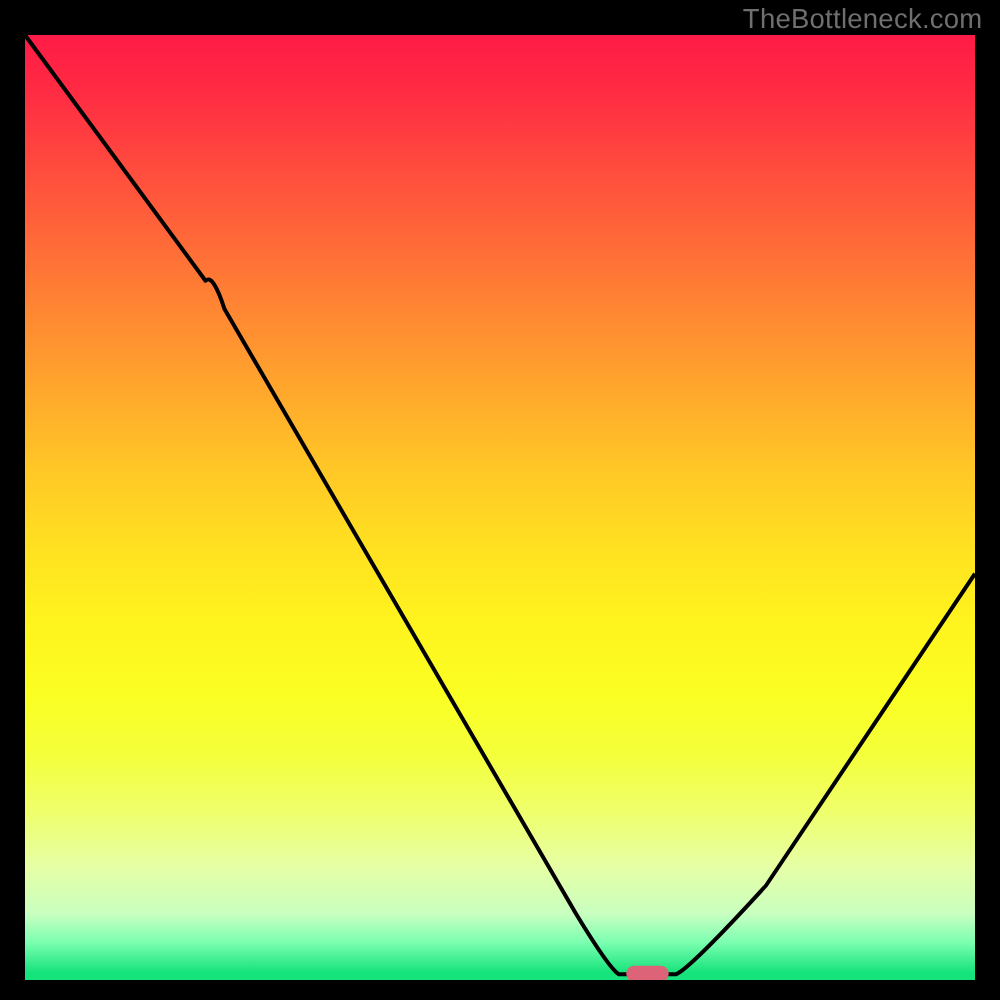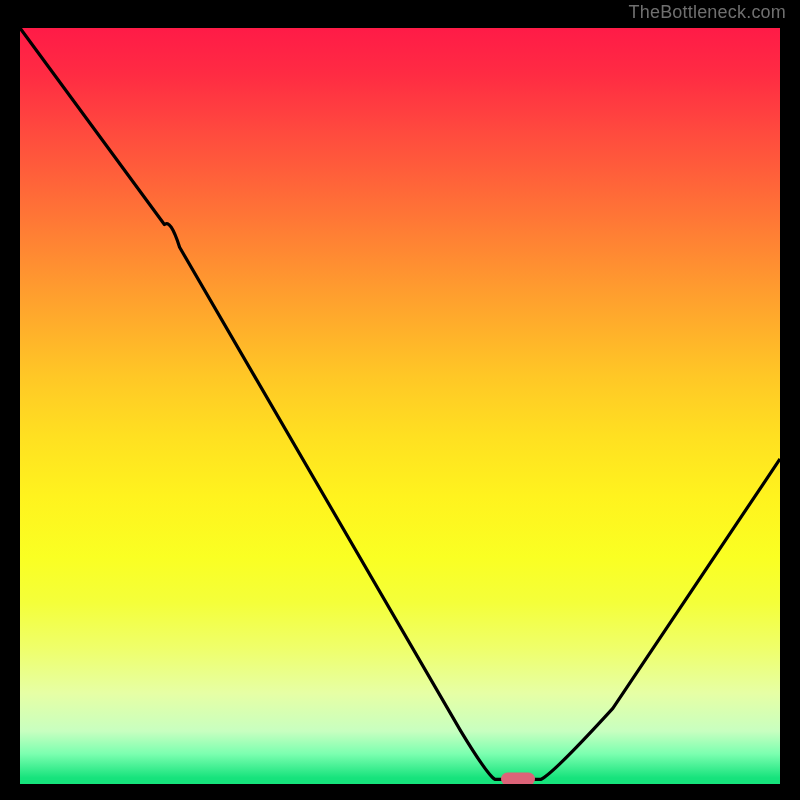--- a/index.html
+++ b/index.html
@@ -8,21 +8,21 @@
       height: 800px;
       background: #000;
       position: relative;
       font-family: Arial, sans-serif;
     }
     .watermark {
       position: absolute;
       top: 2px;
       right: 14px;
       color: #6f6f6f;
-      font-size: 18px;
+      font-size: 22px;
       font-weight: 500;
       z-index: 10;
       letter-spacing: 0.2px;
     }
     .plot-area {
       position: absolute;
       left: 20px;
       top: 28px;
       width: 760px;
       height: 756px;

